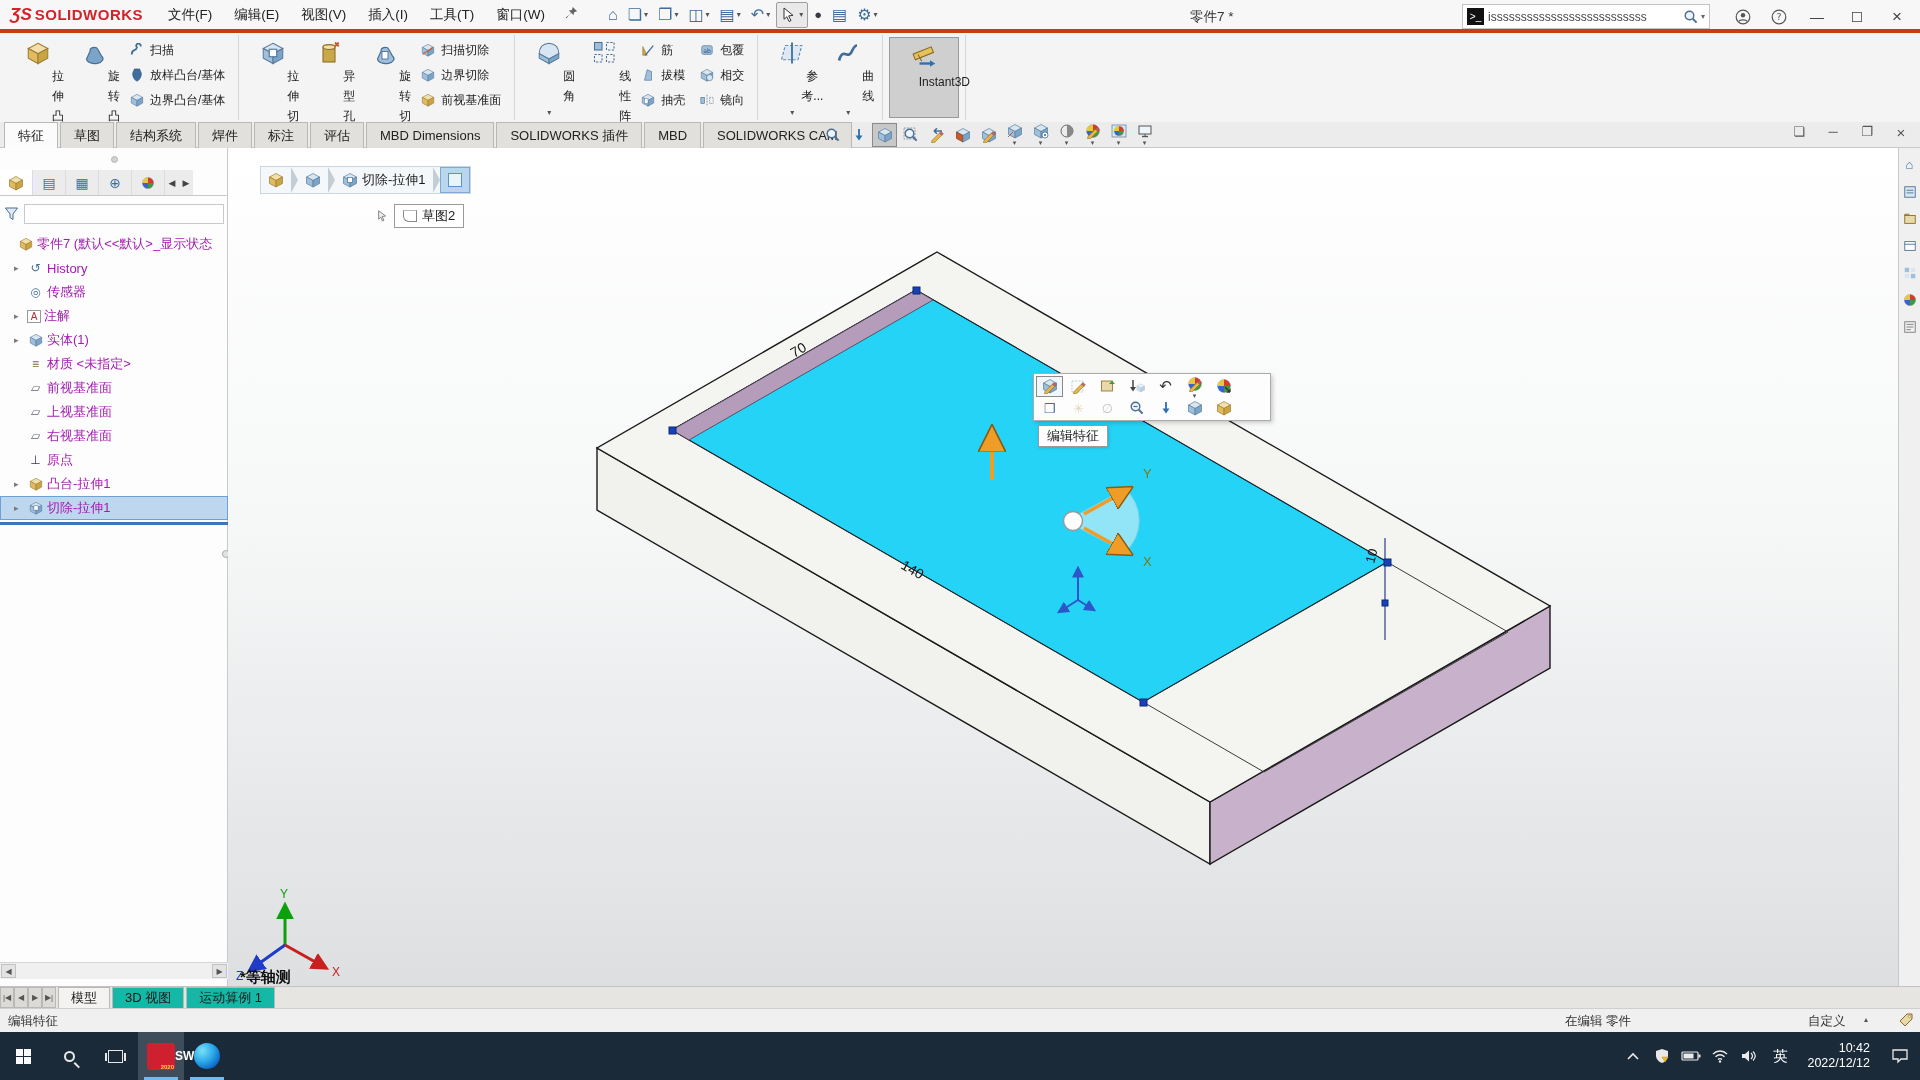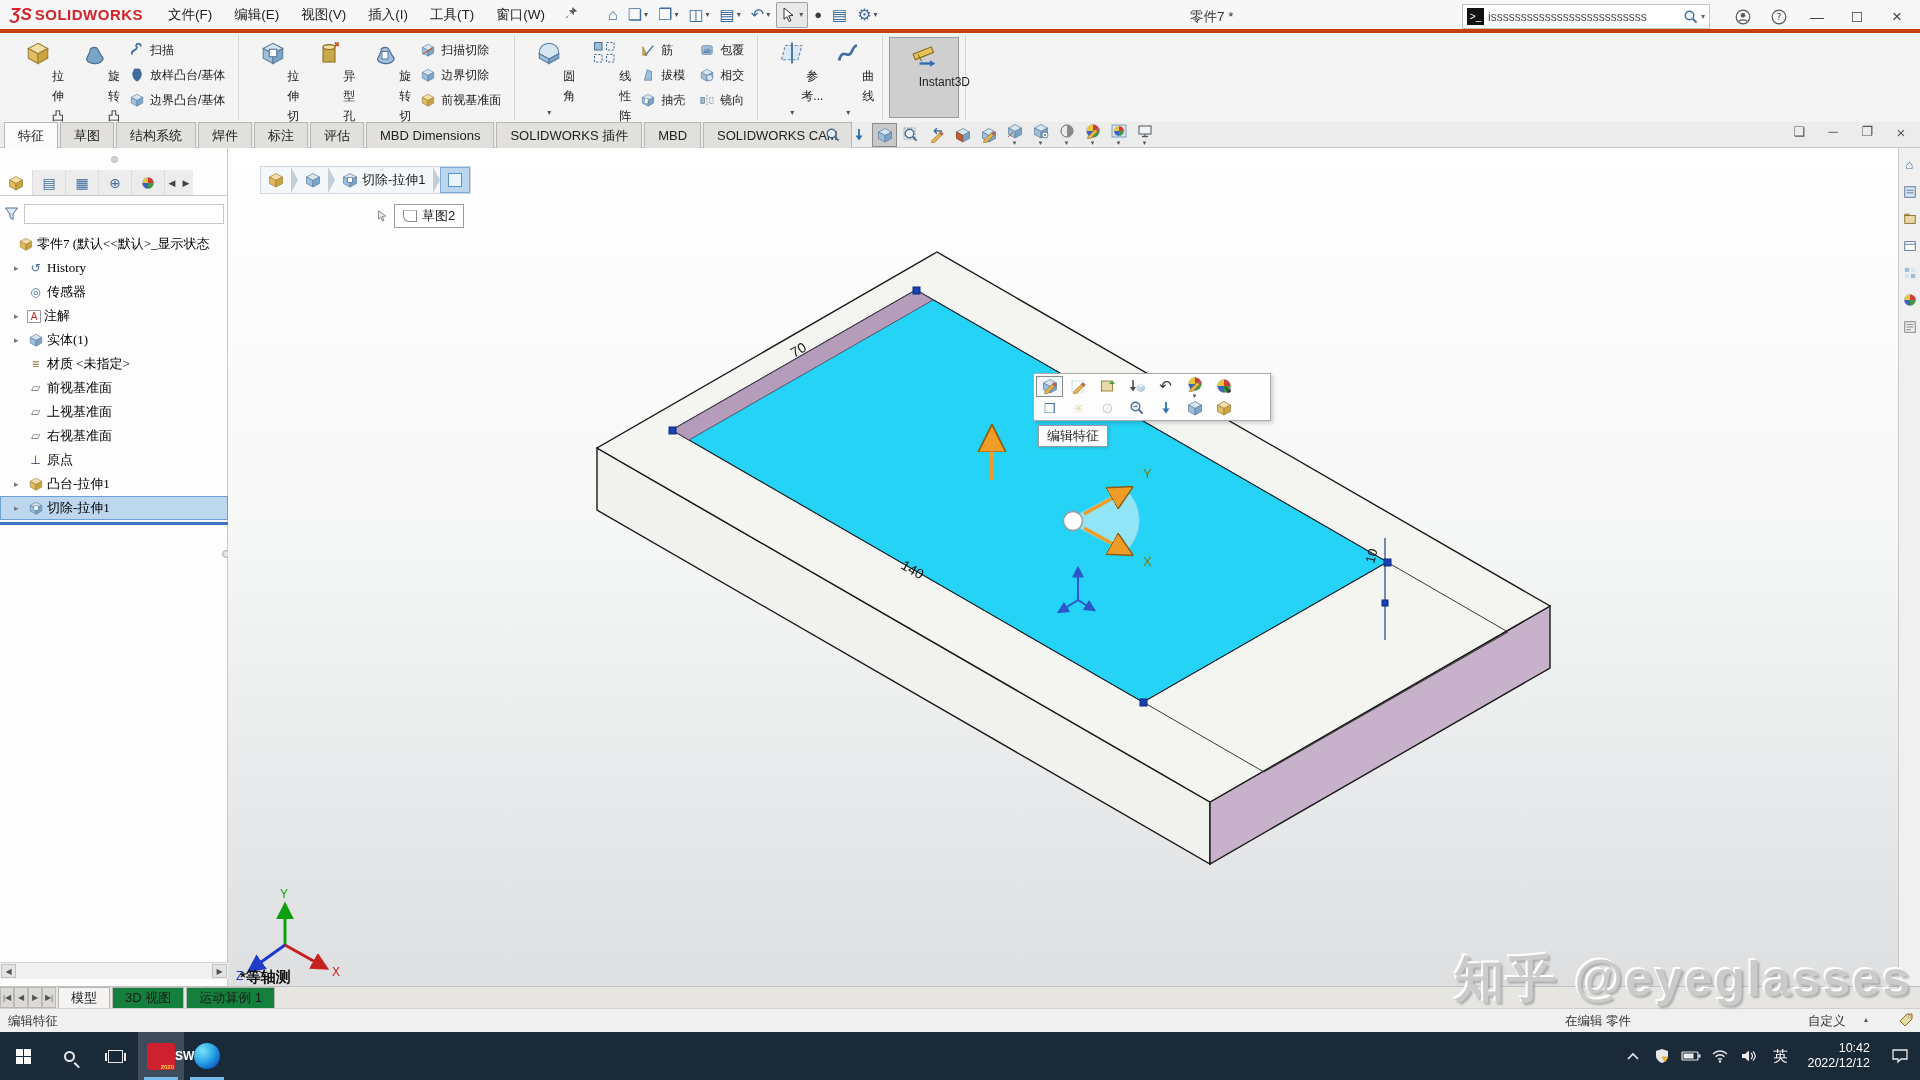--- a/index.html
+++ b/index.html
@@ -61,21 +61,21 @@
   .fm-tabs { position:absolute; left:0; top:22px; width:228px; height:26px; display:flex; border-bottom:1px solid #c9c9c9; align-items:stretch; }
   .fm-tab { width:33px; display:grid; place-items:center; border-right:1px solid #dcdcdc; background:#ececec; font-size:14px; color:#3f6e9e; }
   .fm-tab.active { background:#fff; }
   .fm-arr { width:14px; display:grid; place-items:center; font-size:9px; color:#444; background:#ececec; }
   .filter-row { position:absolute; left:0; top:52px; width:228px; height:28px; display:flex; align-items:center; padding:0 4px; gap:4px; }
   .filter-input { flex:1; height:20px; border:1px solid #c9c9c9; background:#fff; }
   .tree { position:absolute; left:0; top:84px; width:228px; }
   .trow { display:flex; align-items:center; height:24px; padding-left:4px; gap:3px; white-space:nowrap; overflow:hidden; }
   .trow .exp { width:10px; font-size:9px; color:#777; flex:none; }
   .trow .tic { width:17px; height:16px; flex:none; display:grid; place-items:center; font-size:12px; }
-  .trow .tlabel { font-size:13px; color:#000000;font-family:Liberation Serif, serif; }
+  .trow .tlabel { font-size:13px; color:#a21caf; }
   .trow.child { padding-left:14px; }
   .trow.sel { background:#bcd7ee; outline:1px solid #6ba1d6; outline-offset:-1px; }
   .rollback { position:absolute; left:0; width:228px; height:3px; background:#3a74c2; }
   .splitter-grip { position:absolute; left:222px; top:402px; width:8px; height:8px; border-radius:50%; background:#e2e2e2; border:1px solid #adadad; }
   .panel-hscroll { position:absolute; left:0; top:814px; width:228px; height:17px; background:#f0f0f0; border-top:1px solid #d5d5d5; }
   .panel-hscroll .sb { position:absolute; top:1px; width:15px; height:14px; display:grid; place-items:center; font-size:8px; color:#555; background:#e3e3e3; border:1px solid #c2c2c2; }
 
   
   .viewport { position:absolute; left:228px; top:0; width:1670px; height:838px; background:linear-gradient(180deg,#ffffff 0%,#f6f7f7 45%,#dddfe1 100%); overflow:hidden; }
   .viewport svg.scene { position:absolute; left:0; top:0; }
@@ -97,21 +97,21 @@
   .view-name { position:absolute; left:12px; top:820px; font-size:15px; color:#111; font-weight:bold; }
 
   
   .tpane { position:absolute; right:0; top:0; width:22px; height:838px; background:#f0f0f0; border-left:1px solid #c9c9c9; display:flex; flex-direction:column; align-items:center; padding-top:8px; gap:10px; }
   .tp-ic { width:17px; height:17px; display:grid; place-items:center; font-size:13px; color:#3f6e9e; }
 
   
   .doctabs { position:absolute; left:0; top:986px; width:1920px; height:22px; background:#e7e5e1; border-top:1px solid #c2c2c2; display:flex; align-items:flex-end; }
   .dnav { display:flex; height:21px; }
   .dnav span { width:14px; height:21px; display:grid; place-items:center; font-size:8px; color:#555; background:#dcdad6; border:1px solid #bab8b4; }
-  .dtab { height:21px; line-height:20px; padding:0 12px; font-size:13px; background:#15803d; border:1px solid #bab8b4; border-bottom:none; margin-left:2px; }
+  .dtab { height:21px; line-height:20px; padding:0 12px; font-size:13px; background:#14b8a6; border:1px solid #bab8b4; border-bottom:none; margin-left:2px; }
   .dtab.active { background:#f4f3f1; }
   .statusbar { position:absolute; left:0; top:1008px; width:1920px; height:24px; background:#f0f0f0; border-top:1px solid #cfcfcf; font-size:12.5px; color:#333; }
   .statusbar .msg { position:absolute; left:8px; top:4px; }
   .statusbar .editing { position:absolute; left:1565px; top:4px; }
   .statusbar .custom { position:absolute; left:1808px; top:4px; }
   .statusbar .cdd { position:absolute; left:1864px; top:6px; font-size:8px; color:#555; }
   .statusbar .tag { position:absolute; right:6px; top:3px; }
 
   
   .watermark { position:absolute; right:8px; top:946px; font-size:50px; font-weight:bold; color:#cbcbcb; text-shadow:-2px -2px 0 rgba(255,255,255,.95), 2px 2px 2px rgba(110,110,110,.45); letter-spacing:2px; z-index:40; pointer-events:none; }
@@ -970,21 +970,20 @@
     <span class="msg">编辑特征</span>
     <span class="editing">在编辑 零件</span>
     <span class="custom">自定义</span>
     <span class="cdd">▴</span>
     <span class="tag"><svg class="icon16" viewBox="0 0 16 16">
           <path d="M2 9 L9 2 L14 2 L14 7 L7 14 Z" fill="#e8d9a8" stroke="#8a6a20"></path>
           <circle cx="11.5" cy="4.5" r="1.2" fill="#fff" stroke="#8a6a20" stroke-width="0.6"></circle>
         </svg></span>
   </div>
 
-  <div class="watermark">知乎 @eyeglasses</div>
 
   <div class="taskbar">
     <div class="tb-btn">
         <span class="win-logo">
           <i></i>
           <i></i>
           <i></i>
           <i></i>
         </span>
       </div>

